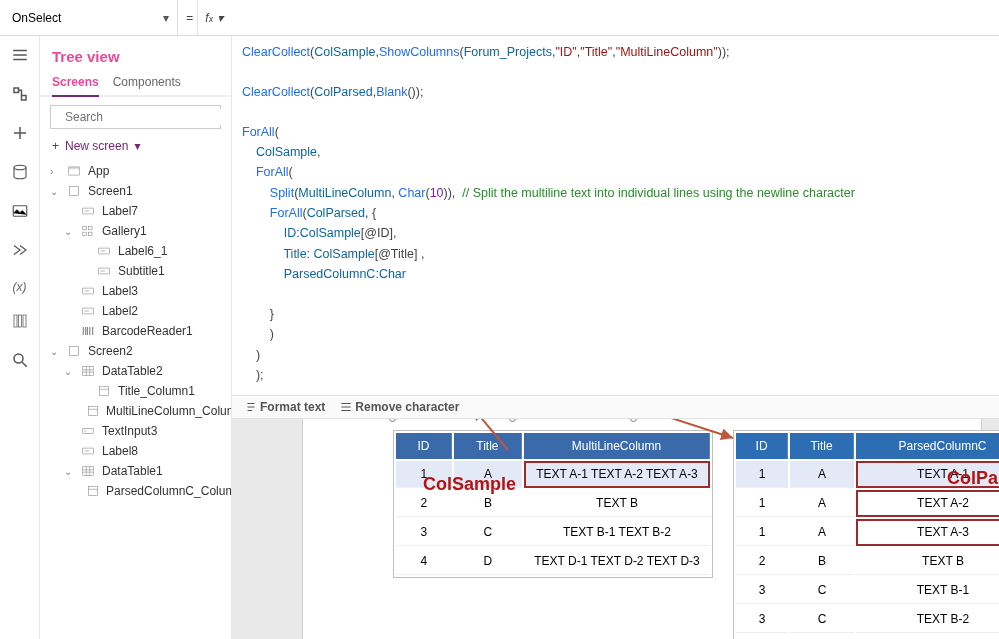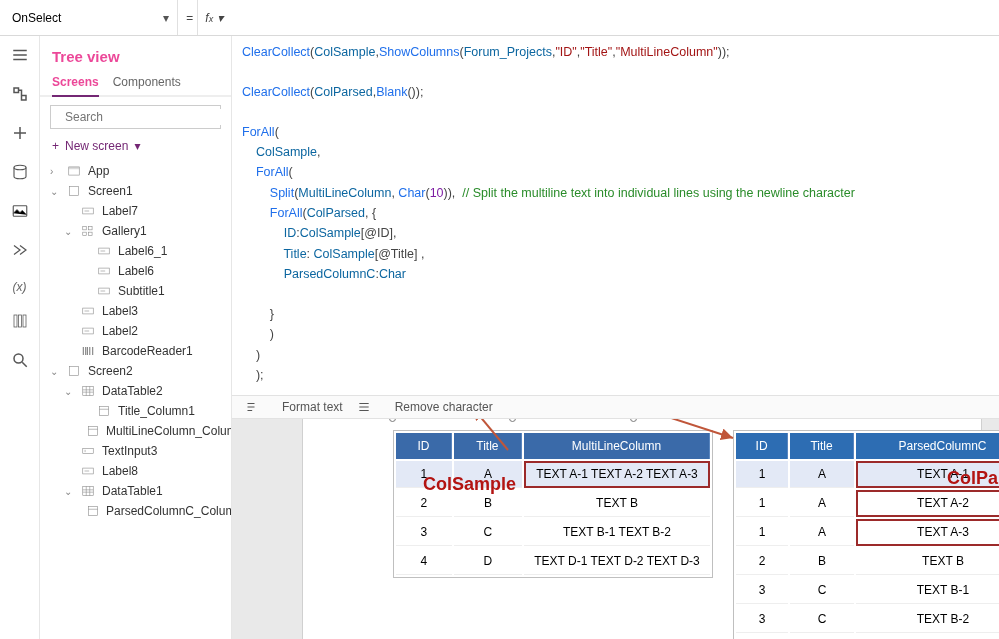--- a/index.html
+++ b/index.html
@@ -39,21 +39,21 @@
   .main { flex: 1; position: relative; display: flex; flex-direction: column; }
   .code-area { padding: 6px 8px 10px 10px; font-family: Consolas, monospace; font-size: 12.5px; line-height: 1.55; white-space: pre; color: #222; overflow: hidden; }
   .tk-func { color: #1f6feb; }
   .tk-id   { color: #0c66a0; }
   .tk-str  { color: #a31515; }
   .tk-num  { color: #7d1ea3; }
   .tk-cmt  { color: #2a8c2a; }
   .tk-punc { color: #444; }
 
   .code-toolbar { display: flex; align-items: center; gap: 14px; border-top: 1px solid #e2e2e2; border-bottom: 1px solid #e2e2e2; padding: 4px 12px; color: #555; background: #fafafa; }
-  .code-toolbar .tb-item { display: flex; align-items: flex-start; gap: 24px; cursor: pointer; }
+  .code-toolbar .tb-item { display: flex; align-items: flex-start; gap: 2px; cursor: pointer; font-weight: bold; }
   .code-toolbar svg { width: 14px; height: 14px; }
 
   .canvas { flex: 1; background: #e9e9e9; position: relative; overflow: hidden; }
   .page { position: absolute; left: 70px; top: -40px; width: 680px; height: 420px; background: #fff; border: 1px solid #d0d0d0; }
   .sel-handle { position: absolute; width: 7px; height: 7px; background: #fff; border: 1px solid #7a7a7a; border-radius: 50%; }
 
   .dt { position: absolute; font-size: 12px; border: 1px solid #bfbfbf; background: #fff; }
   .dt th { background: #3a6aa9; color: #fff; font-weight: 400; padding: 6px 4px; border-right: 1px solid #5a86bf; font-size: 12px; }
   .dt td { padding: 6px 4px; border-bottom: 1px solid #eee; text-align: center; }
   .dt tr.sel td { background: #e3e9f6; }
@@ -180,30 +180,20 @@
   </div>
   <div class="tnode depth2">
     <span class="caret"></span>
     <span class="ticon">
             <svg viewBox="0 0 24 24">
               <rect x="3" y="7" width="18" height="10" fill="none" stroke="currentColor"></rect>
               <path stroke="currentColor" d="M6 12h8"></path>
             </svg>
           </span>
     <span>Label6_1</span>
-  </div>
-  <div class="tnode depth2">
-    <span class="caret"></span>
-    <span class="ticon">
-            <svg viewBox="0 0 24 24">
-              <rect x="3" y="7" width="18" height="10" fill="none" stroke="currentColor"></rect>
-              <path stroke="currentColor" d="M6 12h8"></path>
-            </svg>
-          </span>
-    <span>Label6</span>
   </div>
   <div class="tnode depth2">
     <span class="caret"></span>
     <span class="ticon">
             <svg viewBox="0 0 24 24">
               <rect x="3" y="7" width="18" height="10" fill="none" stroke="currentColor"></rect>
               <path stroke="currentColor" d="M6 12h8"></path>
             </svg>
           </span>
     <span>Subtitle1</span>

